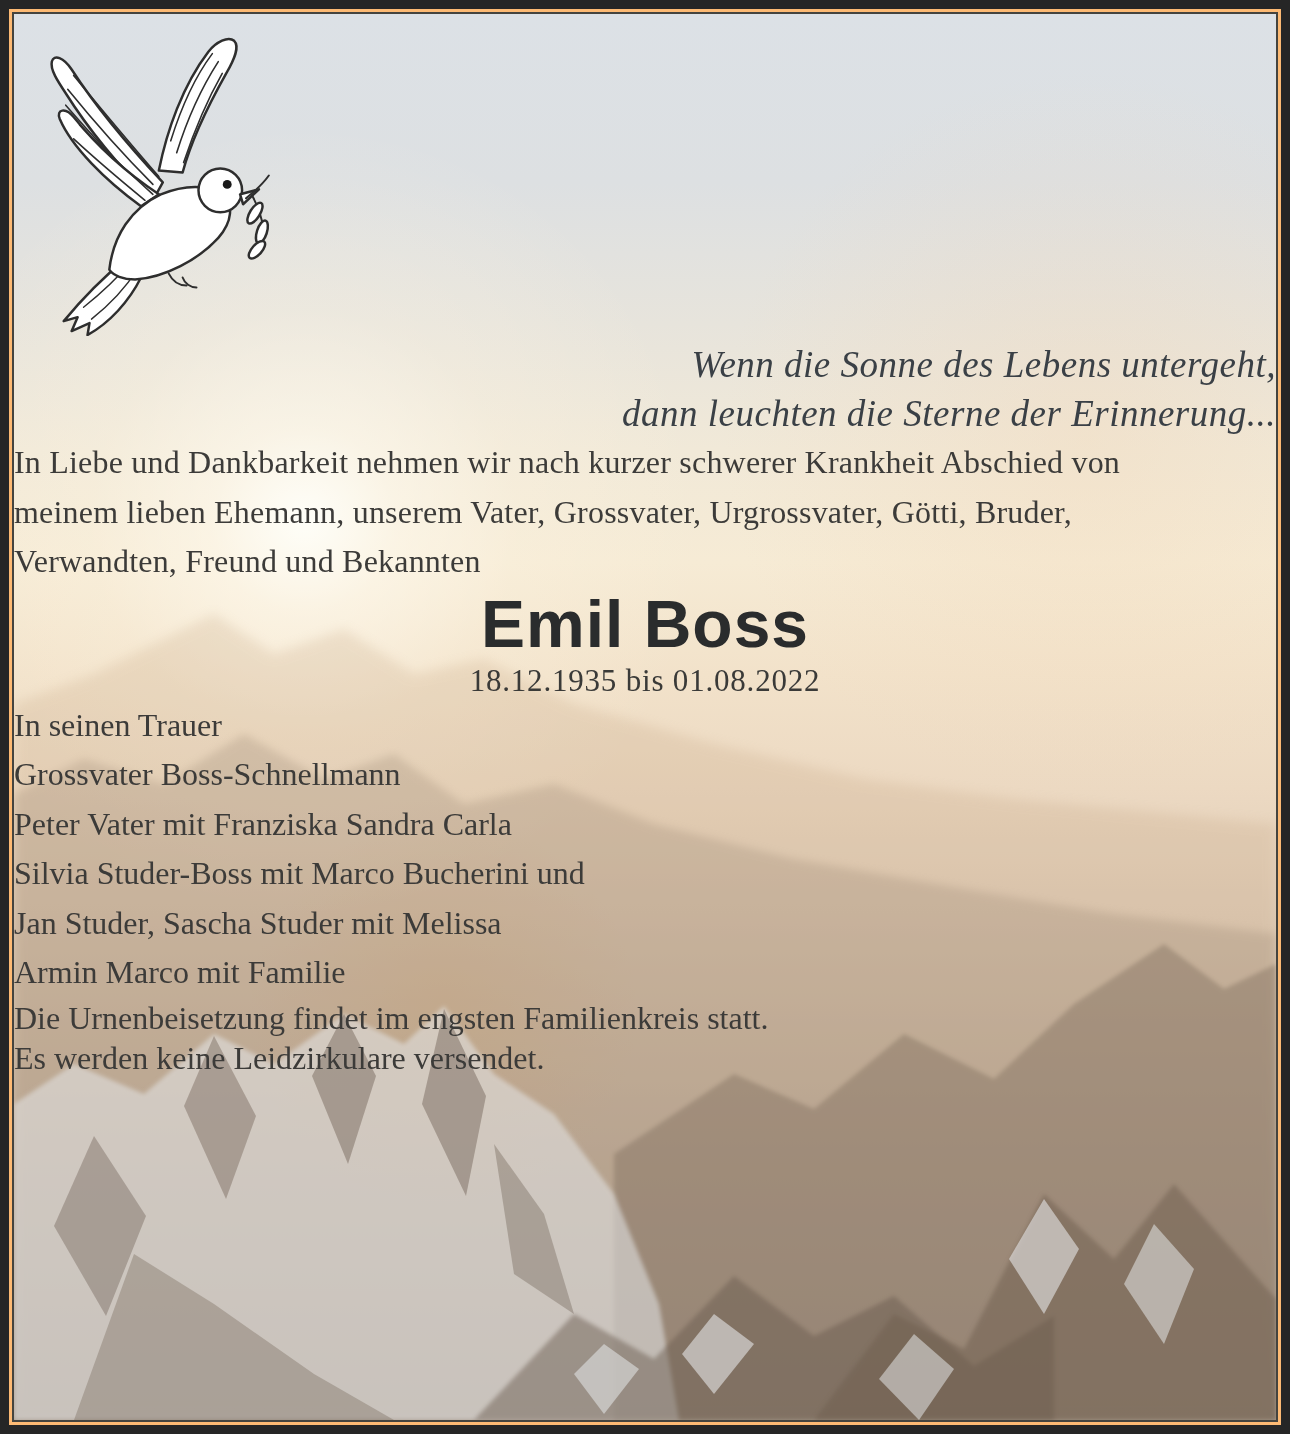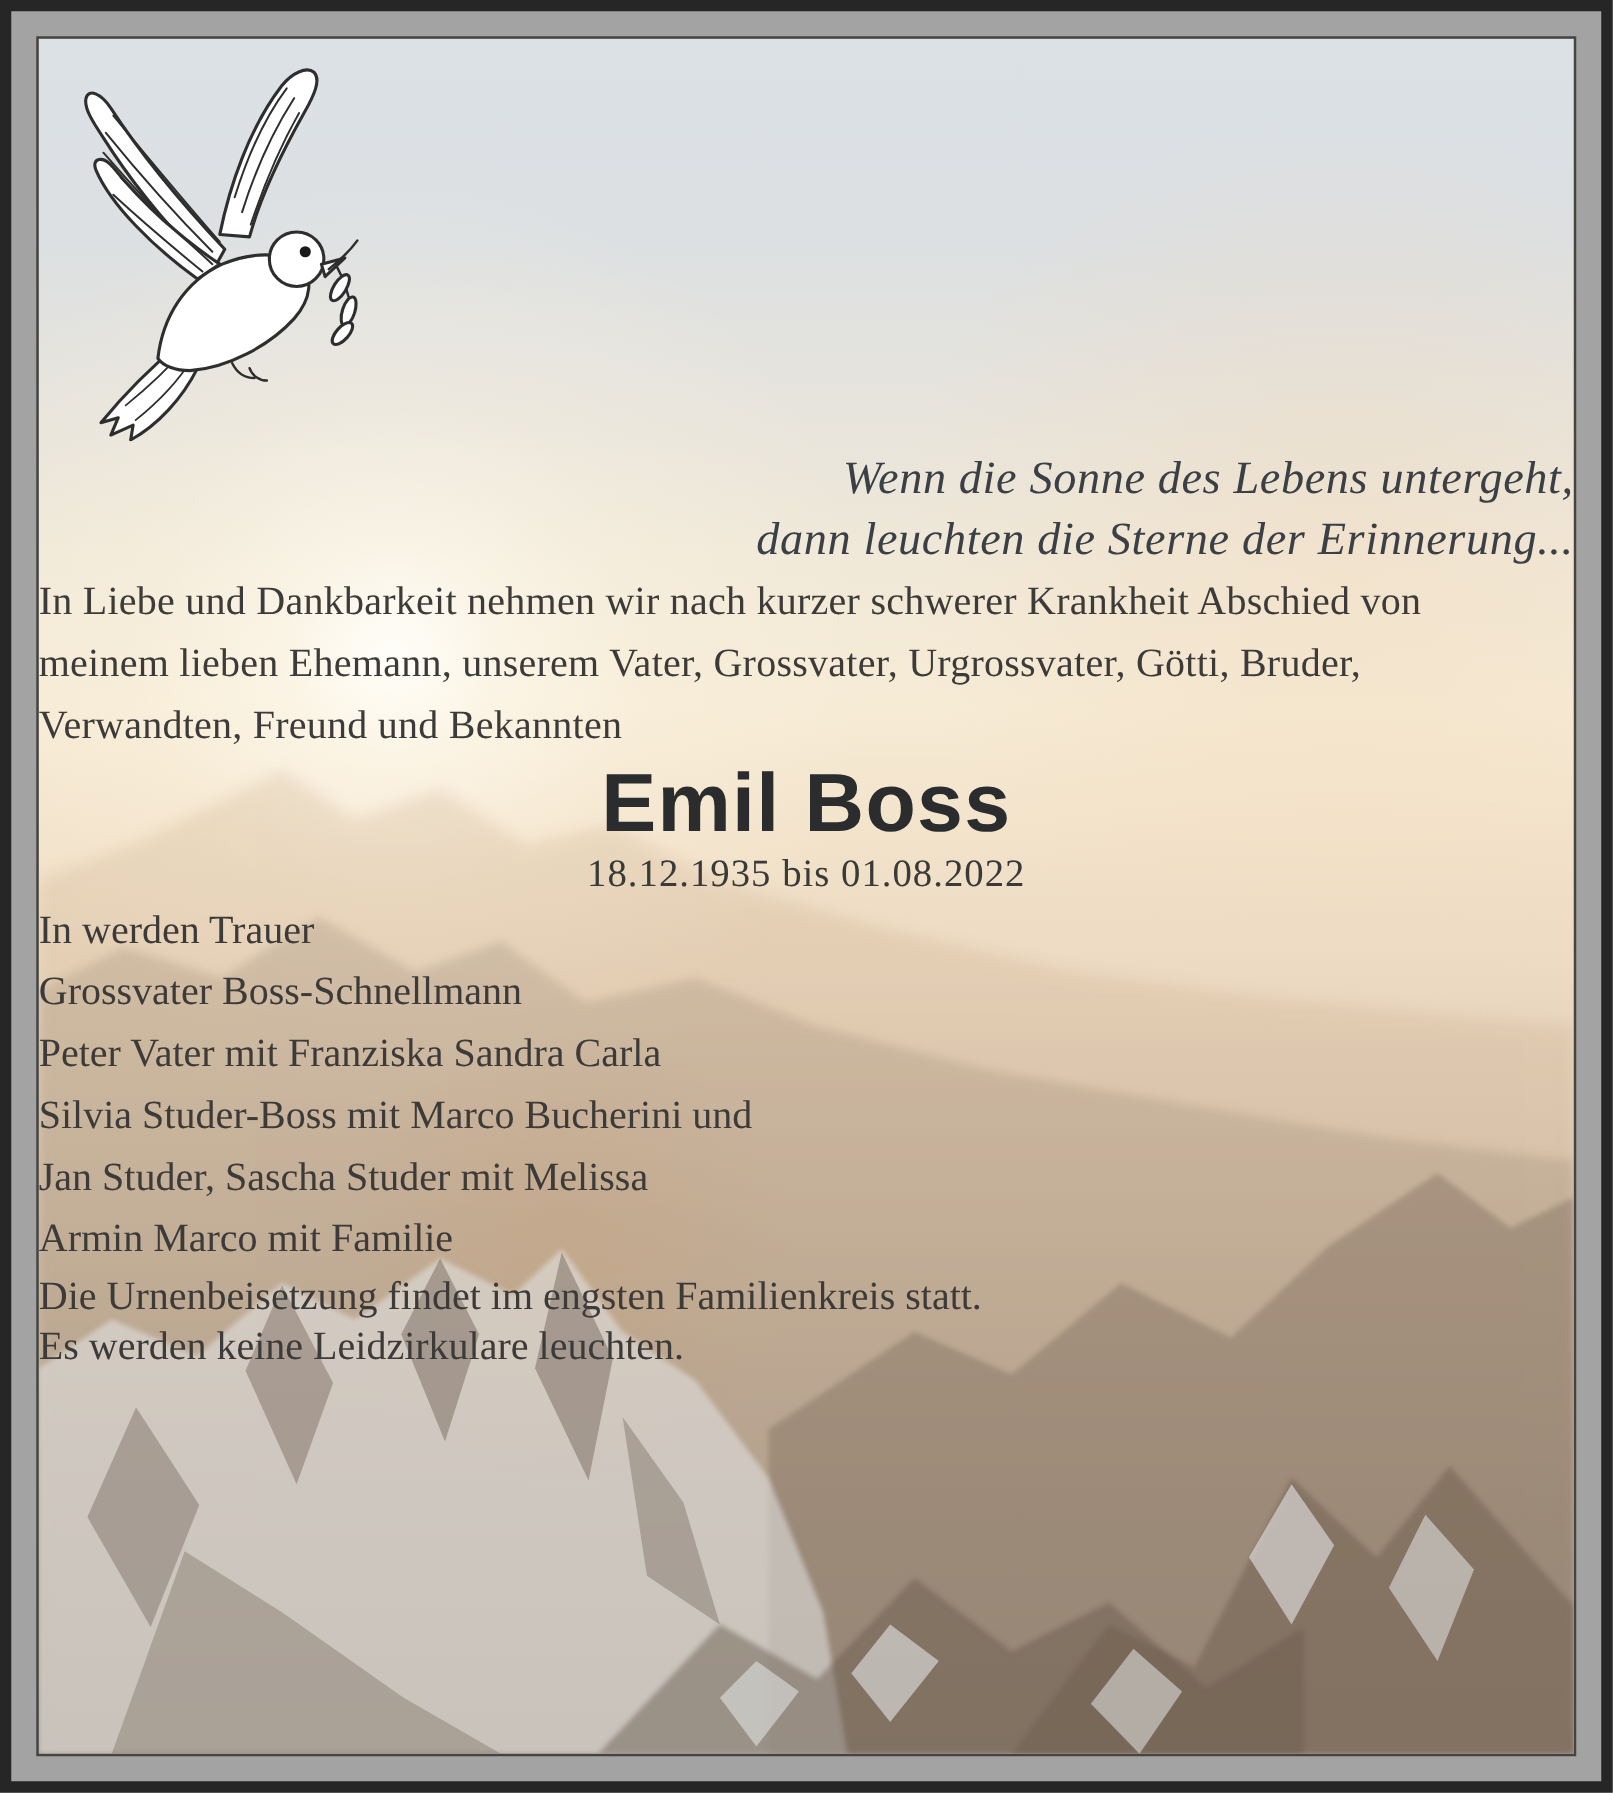--- a/index.html
+++ b/index.html
@@ -1,18 +1,18 @@
 <!DOCTYPE html>
 <html><head>
 <meta charset="utf-8">
 <style>
   html,body{margin:0;padding:0;background:#262626;}
   *{box-sizing:border-box;}
   .card{width:1290px;height:1434px;background:#262626;padding:9px;}
-  .frame-gap{width:100%;height:100%;background:#a3a3a3;padding:20px;}
+  .frame-gap{width:100%;height:100%;background:#fdba74;padding:3px;}
   .frame-inner{position:relative;width:100%;height:100%;border:2px solid #45443f;overflow:hidden;}
   .bg-base,.bg-sun,.bg-mountains,.content{position:absolute;left:0;top:0;right:0;bottom:0;}
   .bg-base{background:linear-gradient(180deg,
     #dce1e6 0%,#dde0e2 12%,#e7e4dc 22%,#f1e9d8 31%,#f6ebd5 39%,
     #f2e2ca 47%,#ecd9c2 55%,#e0cdb8 64%,#d2c0ac 73%,#c3b3a3 82%,
     #b5a99d 91%,#a99f95 100%);}
   .bg-sun{background:
     radial-gradient(circle at 23% 36%, rgba(255,255,250,0.95) 0%, rgba(255,250,238,0.60) 7%, rgba(255,246,228,0.25) 16%, rgba(255,246,228,0) 30%),
     radial-gradient(circle at 34% 71%, rgba(219,172,116,0.30) 0%, rgba(219,172,116,0) 15%),
     radial-gradient(circle at 85% 30%, rgba(242,214,182,0.35) 0%, rgba(242,214,182,0) 25%);}
@@ -138,30 +138,30 @@
           </div>
 
         <div class="abs name" data-name="deceased-name">Emil Boss</div>
 
         <div class="abs dates" data-name="life-dates">18.12.1935 bis 01.08.2022</div>
 
         <div class="abs farewell bodyblock" data-name="farewell-paragraph">
           </div>
 
         <div class="abs mourners" data-name="mourners-block">
-          <div data-name="mourners-title">In werden Trauer</div>
+          <div data-name="mourners-title">In seinen Trauer</div>
           <div data-name="mourners-names">
               <div data-name="mourner-name">Grossvater Boss-Schnellmann</div>
               <div data-name="mourner-name">Peter Vater mit Franziska Sandra Carla</div>
               <div data-name="mourner-name">Silvia Studer-Boss mit Marco Bucherini und</div>
               <div data-name="mourner-name">Jan Studer, Sascha Studer mit Melissa</div>
               <div data-name="mourner-name">Armin Marco mit Familie</div>
             </div>
         </div>
 
         <div class="abs note-burial" data-name="burial-note">Die Urnenbeisetzung findet im engsten Familienkreis statt.</div>
 
-        <div class="abs note-circulars" data-name="circulars-note">Es werden keine Leidzirkulare leuchten.</div>
+        <div class="abs note-circulars" data-name="circulars-note">Es werden keine Leidzirkulare versendet.</div>
 
       </div>
     </div>
   </div>
 </div>
 
 </body></html>

